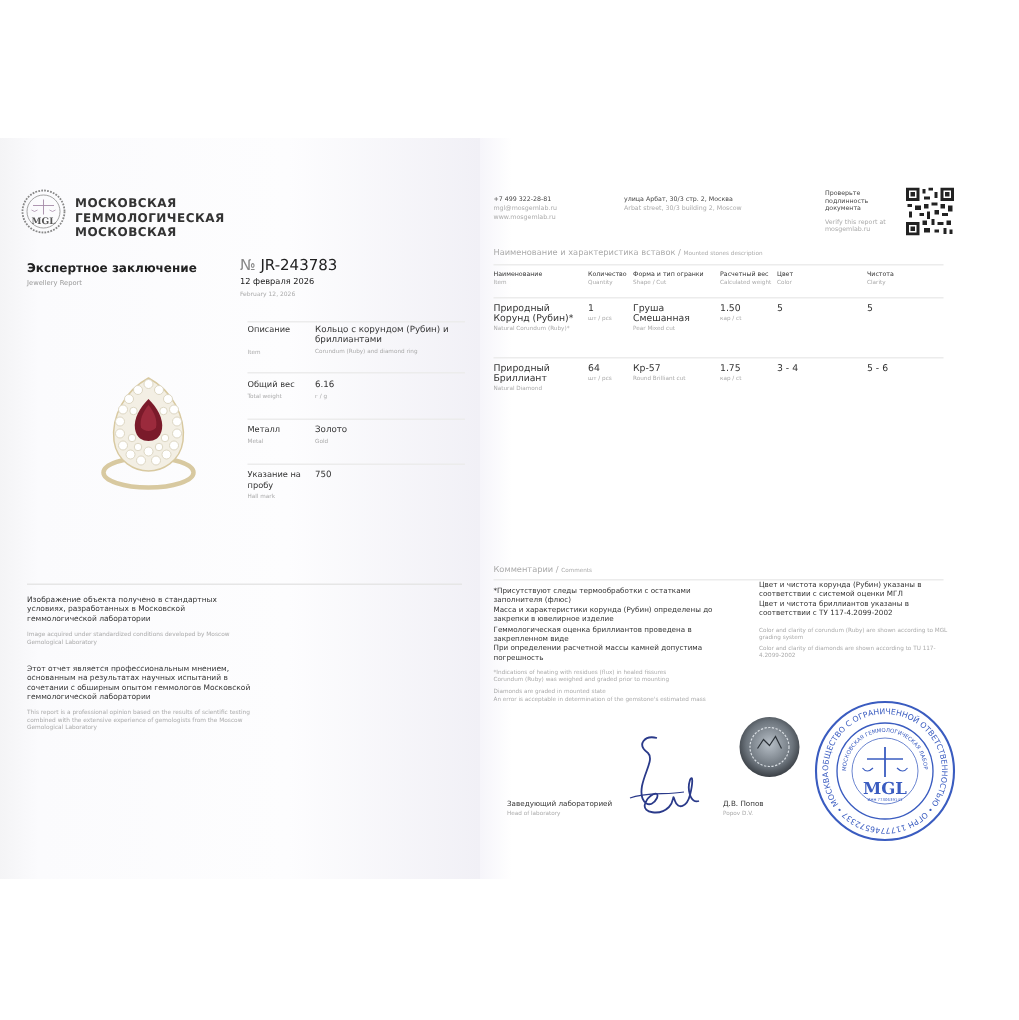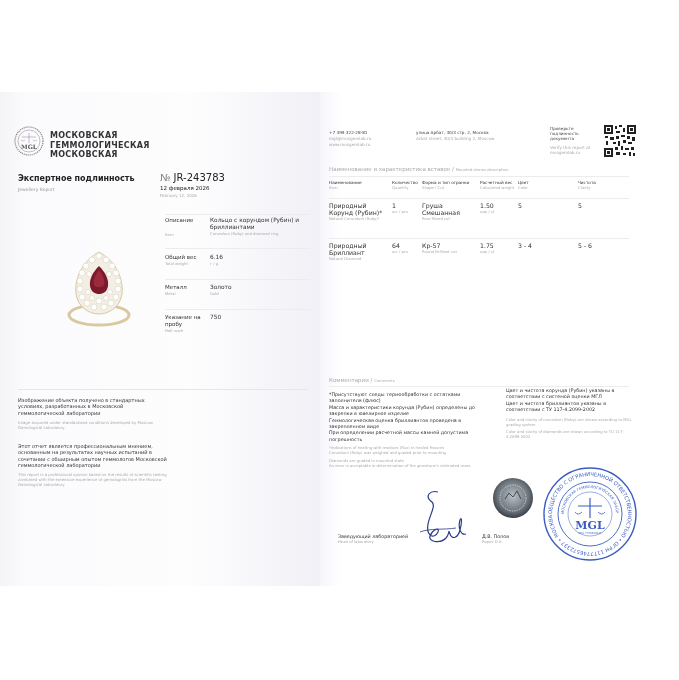--- a/index.html
+++ b/index.html
@@ -50,21 +50,21 @@
       <path d="M19 14 Q21 16 23 14" fill="none" stroke="#a58aa8" stroke-width="0.5"></path>
       <text x="15" y="23" font-size="6" text-anchor="middle" font-family="'DejaVu Serif', serif" font-weight="bold" fill="#555">MGL</text>
     </svg>
   </div>
   <div class="abs lab-name" style="left:50px;top:39px;">
     <div>МОСКОВСКАЯ</div>
     <div>ГЕММОЛОГИЧЕСКАЯ</div>
     <div>МОСКОВСКАЯ</div>
   </div>
 
-  <div class="abs title-ru" style="left:18px;top:82px;">Экспертное подлинность</div>
+  <div class="abs title-ru" style="left:18px;top:82px;">Экспертное заключение</div>
   <div class="abs title-en" style="left:18px;top:95px;">Jewellery Report</div>
 
   <div class="abs rep-no" style="left:160px;top:80px;">
     <span class="pfx">№</span>
     <span>JR-243783</span>
   </div>
   <div class="abs rep-date" style="left:160px;top:93px;">12 февраля 2026</div>
   <div class="abs rep-date-en" style="left:160px;top:101px;">February 12, 2026</div>
 
   <div class="abs" style="left:52px;top:150px;width:95px;height:95px;">

